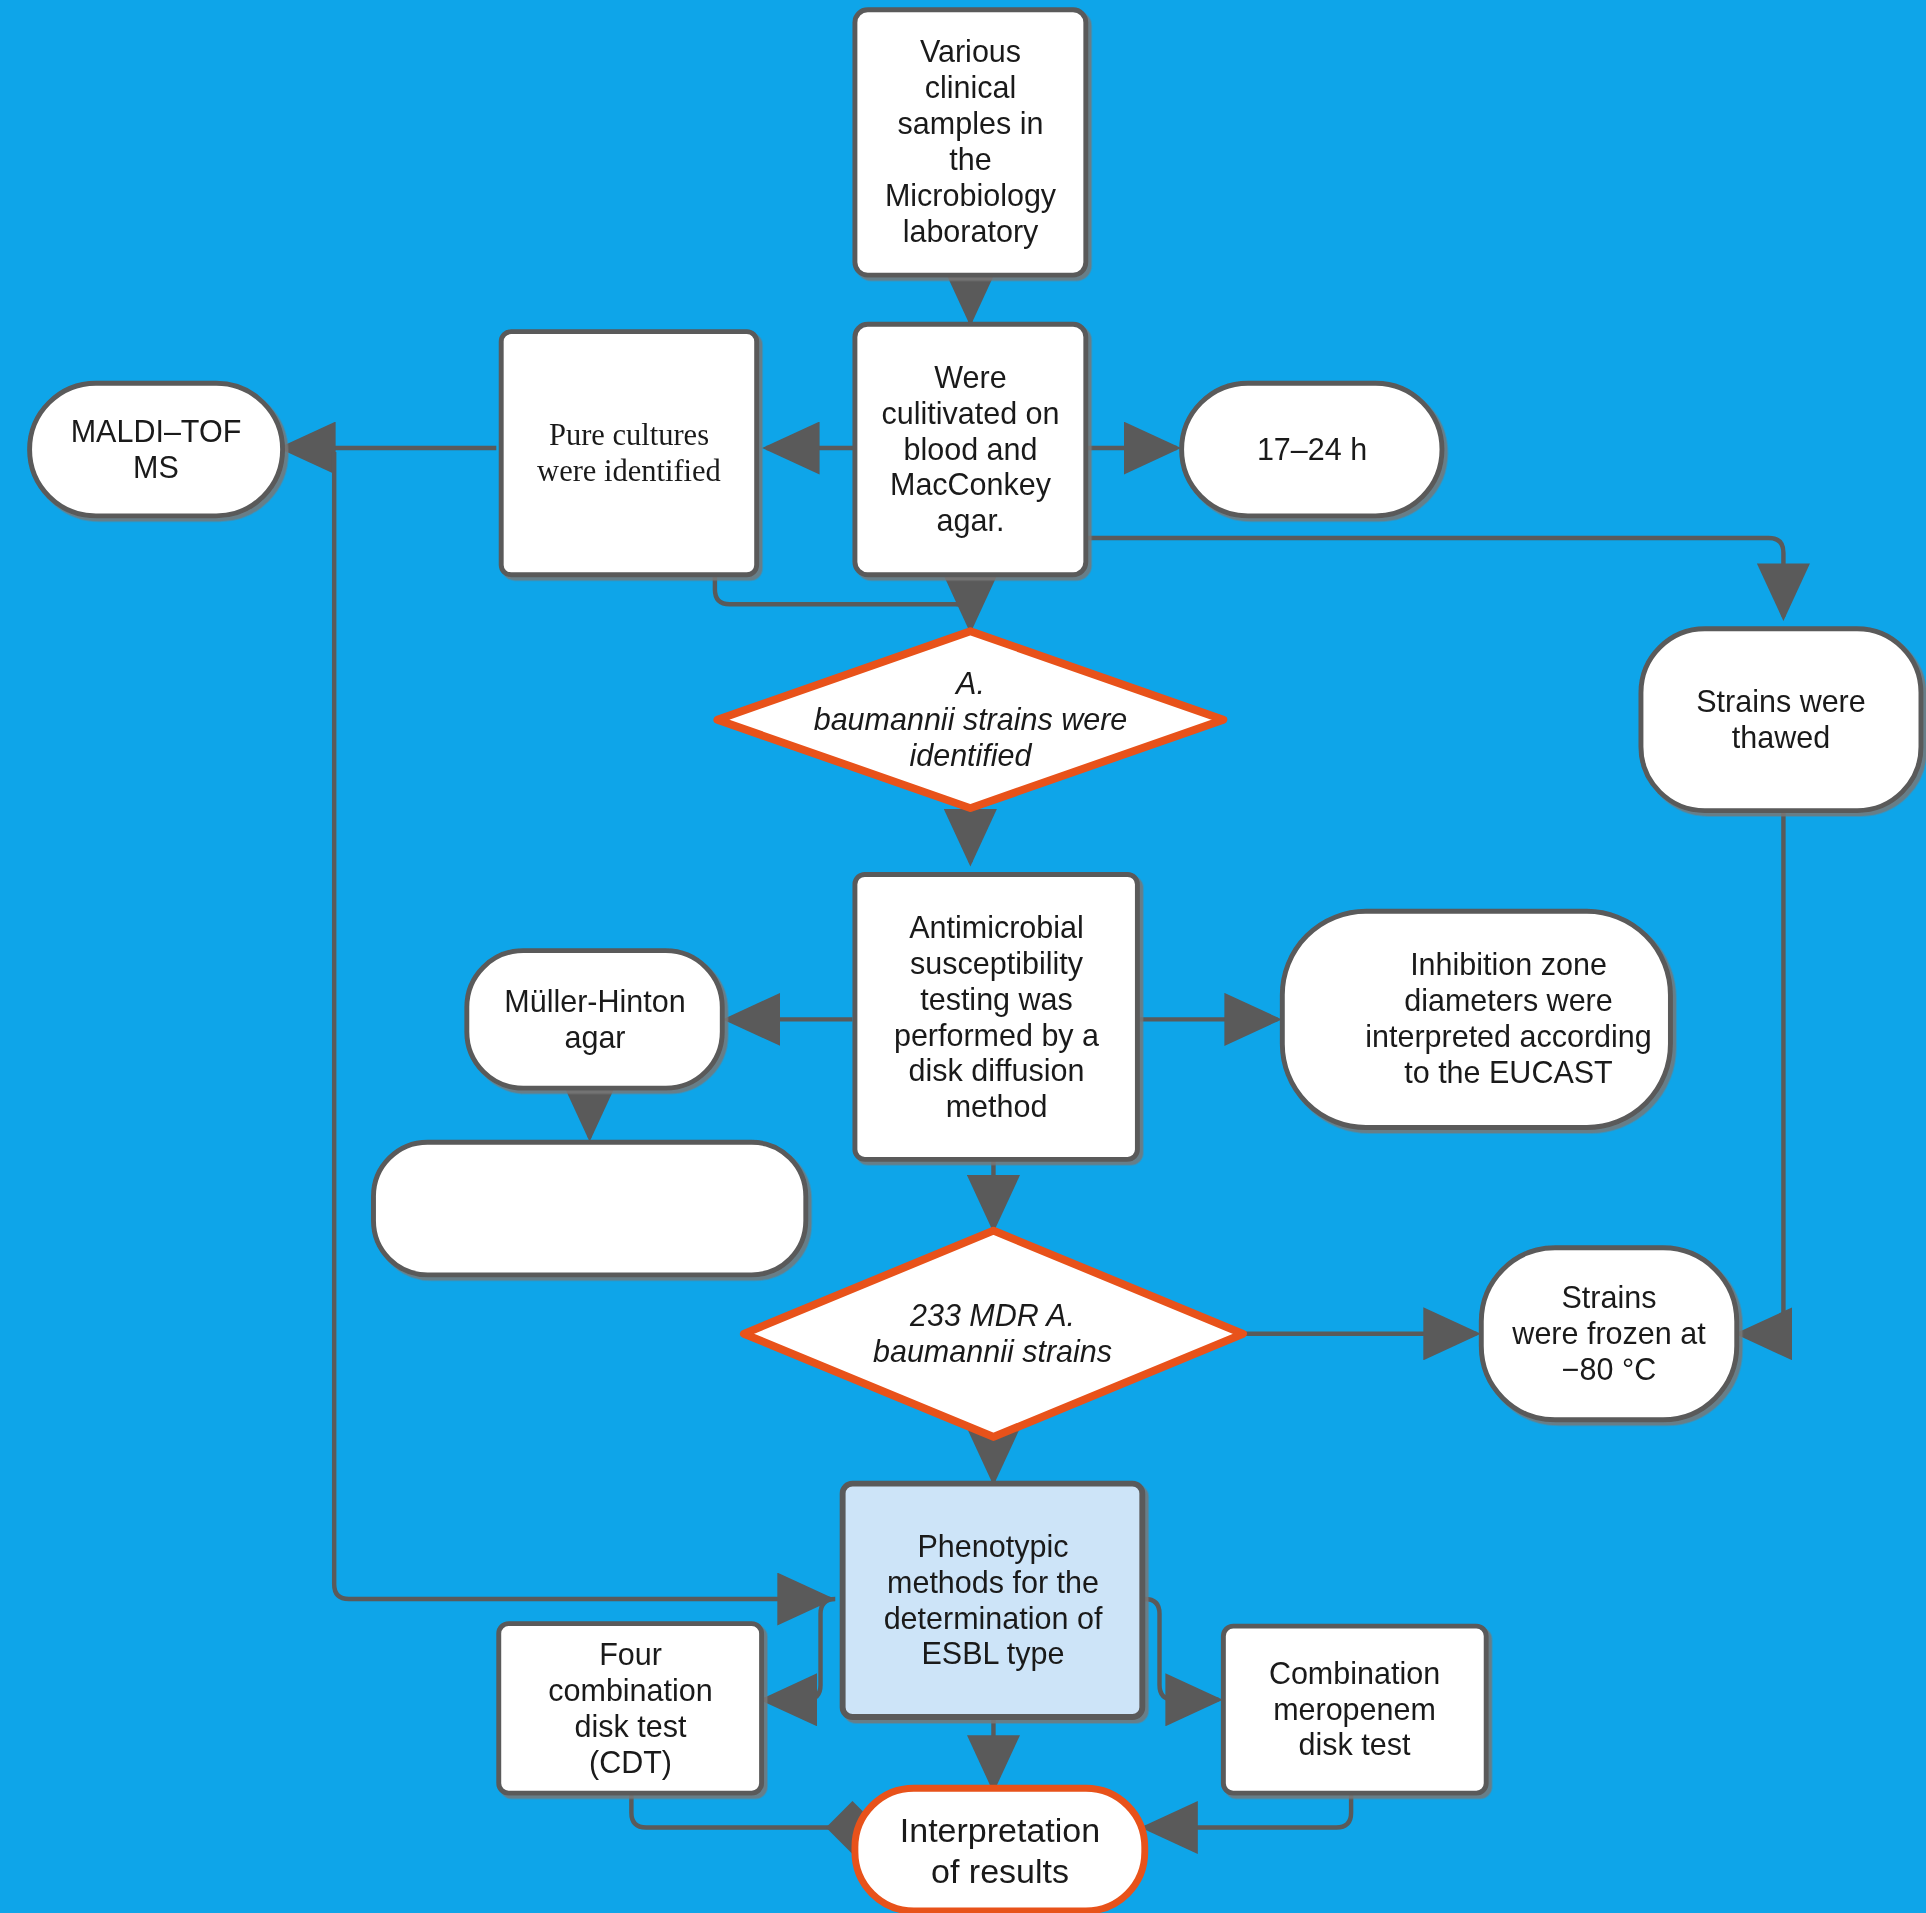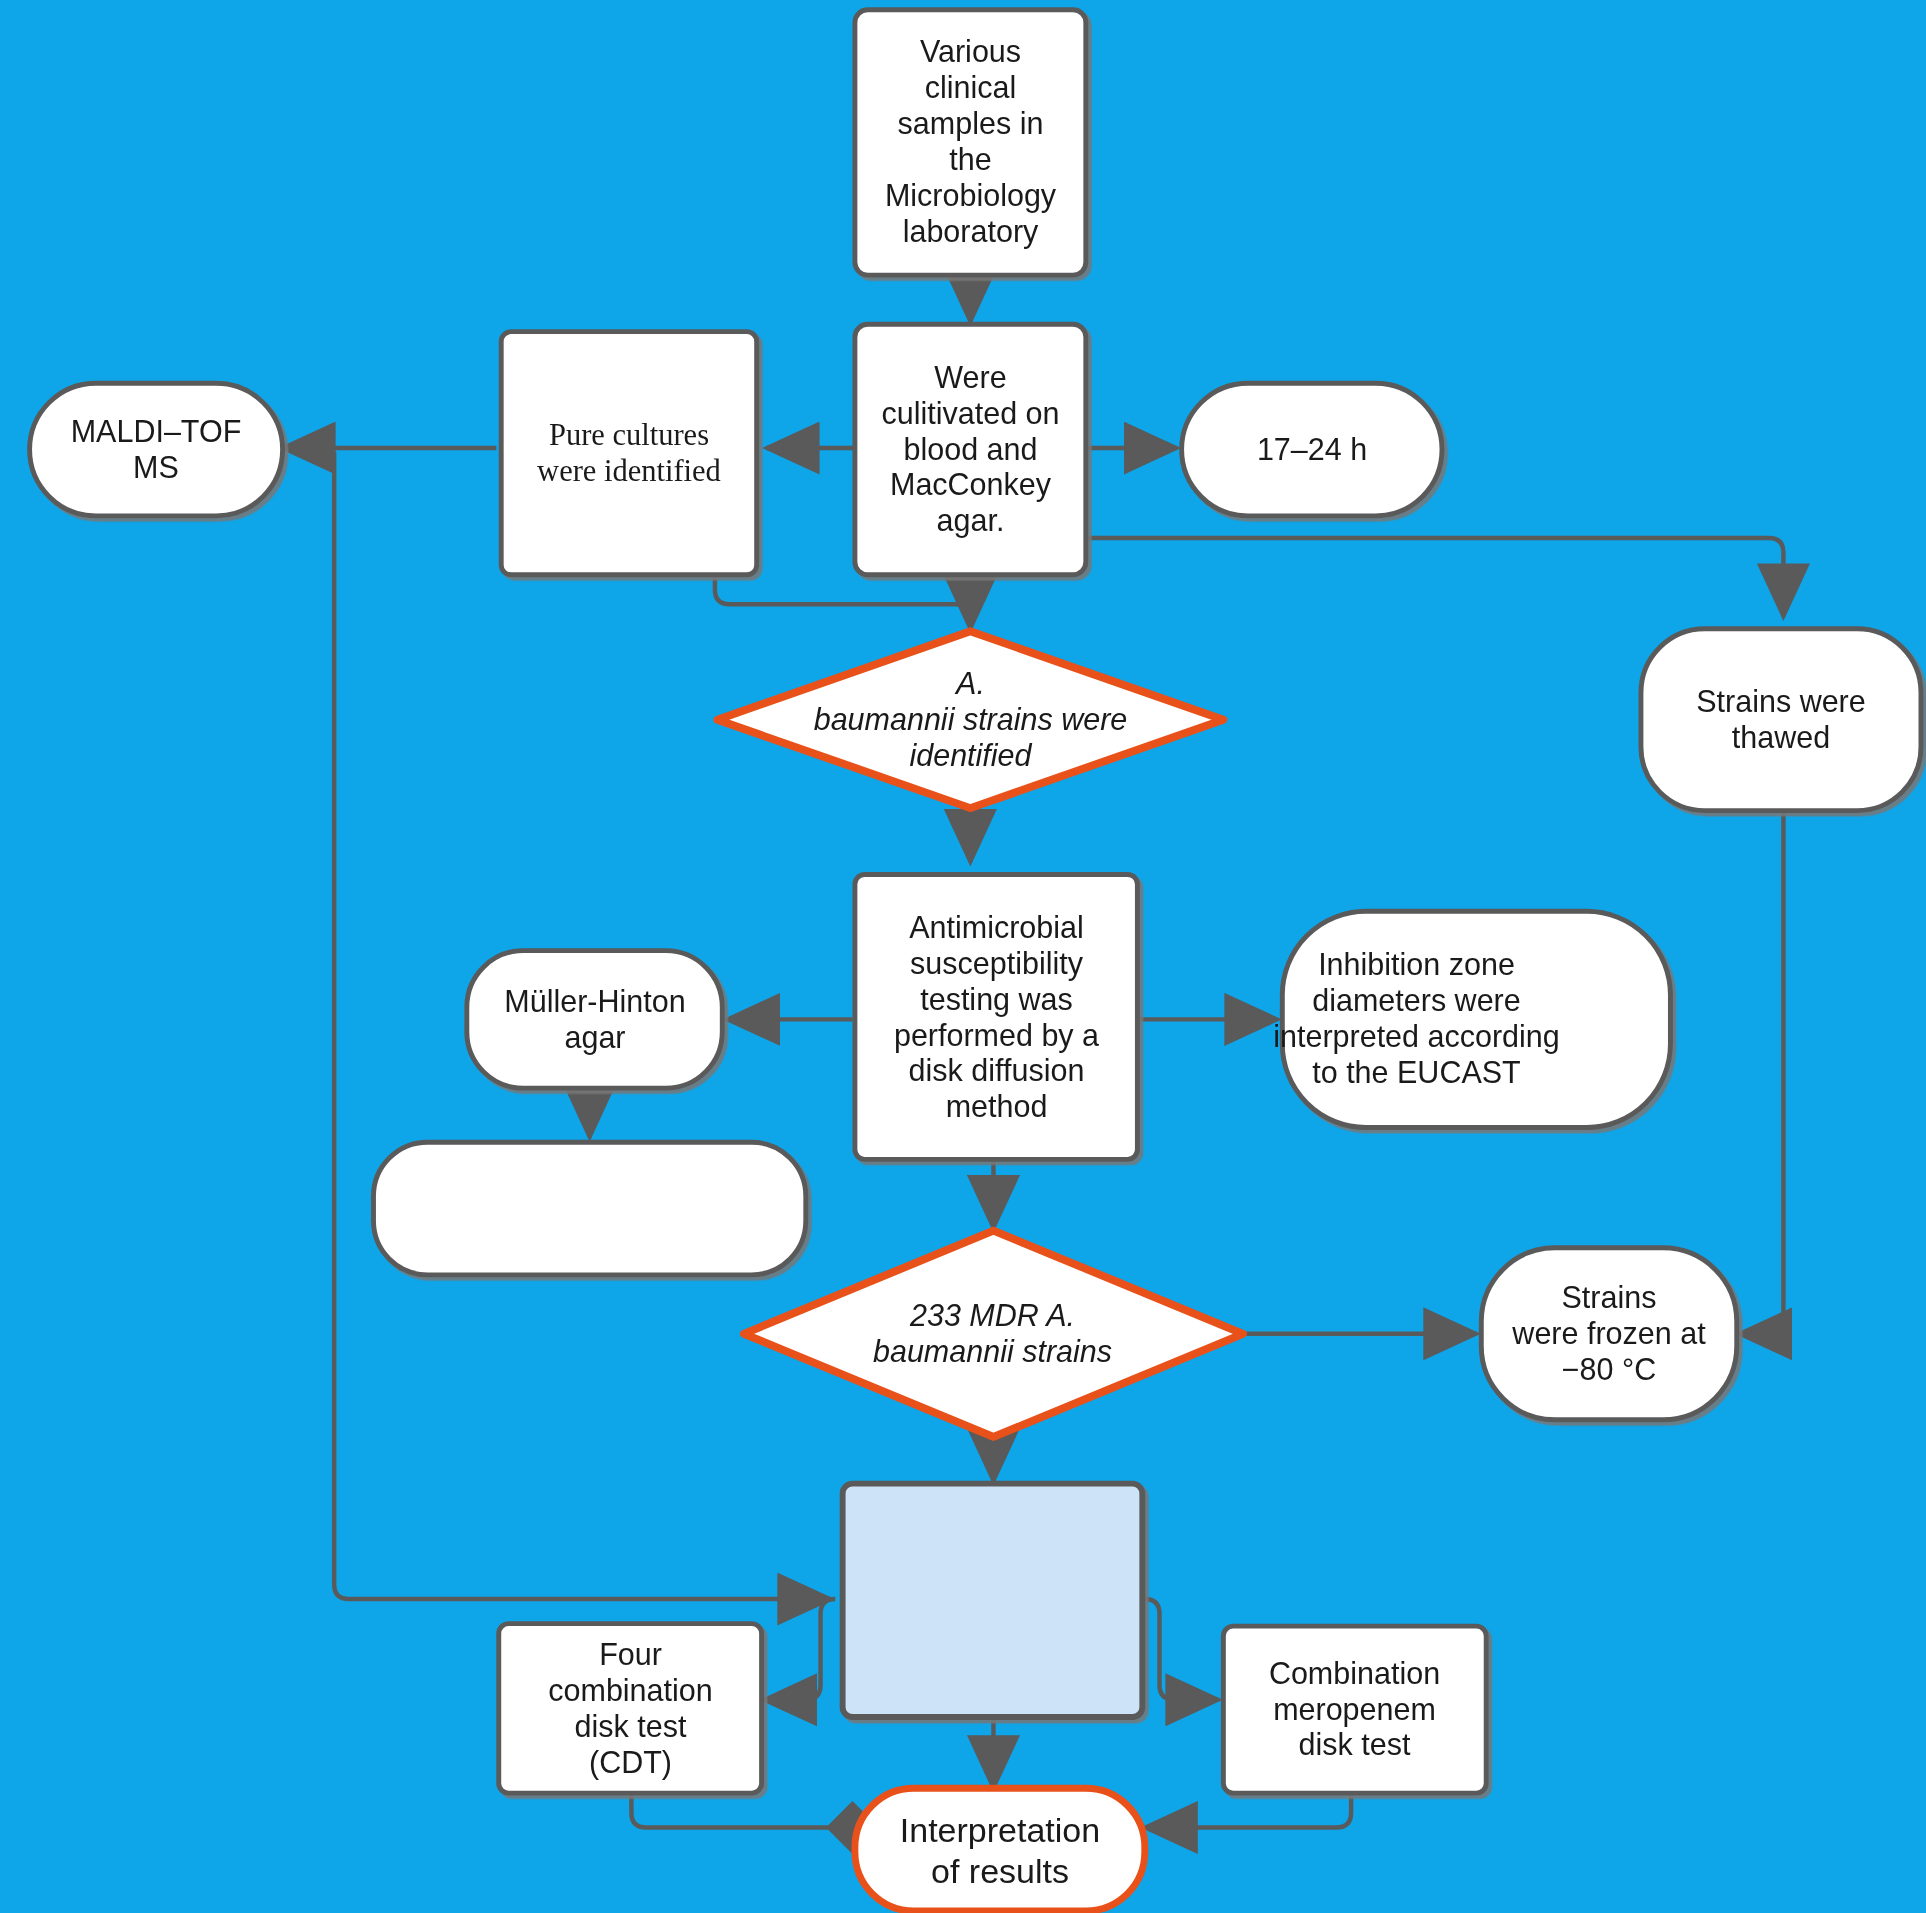--- a/index.html
+++ b/index.html
@@ -135,29 +135,33 @@
 baumannii strains were
 identified</div>
   <div class="node-label" style="left:467px;top:951px;width:256px;height:138px;">Müller-Hinton
 agar</div>
   <div class="node-label" style="left:855px;top:875px;width:283px;height:285px;">Antimicrobial
 susceptibility
 testing was
 performed by a
 disk diffusion
 method</div>
-  <div class="node-label" style="left:1225px;top:911px;width:383px;height:216px;">Inhibition zone
+  <div class="node-label" style="left:1285px;top:911px;width:383px;height:216px;padding-left:32px;">Inhibition zone
 diameters were
 interpreted according
 to the EUCAST</div>
   <div class="node-label ital" style="left:786px;top:1265px;width:413px;height:138px;">233 MDR A.
 baumannii strains</div>
   <div class="node-label" style="left:1481px;top:1248px;width:256px;height:172px;">Strains
 were frozen at
 −80 °C</div>
+  <div class="node-label" style="left:843px;top:1484px;width:300px;height:233px;">Phenotypic
+methods for the
+determination of
+ESBL type</div>
   <div class="node-label" style="left:499px;top:1624px;width:263px;height:170px;">Four
 combination
 disk test
 (CDT)</div>
   <div class="node-label" style="left:1223px;top:1626px;width:263px;height:167px;">Combination
 meropenem
 disk test</div>
   <div class="node-label big" style="left:855px;top:1789px;width:290px;height:123px;">Interpretation
 of results</div>
 

